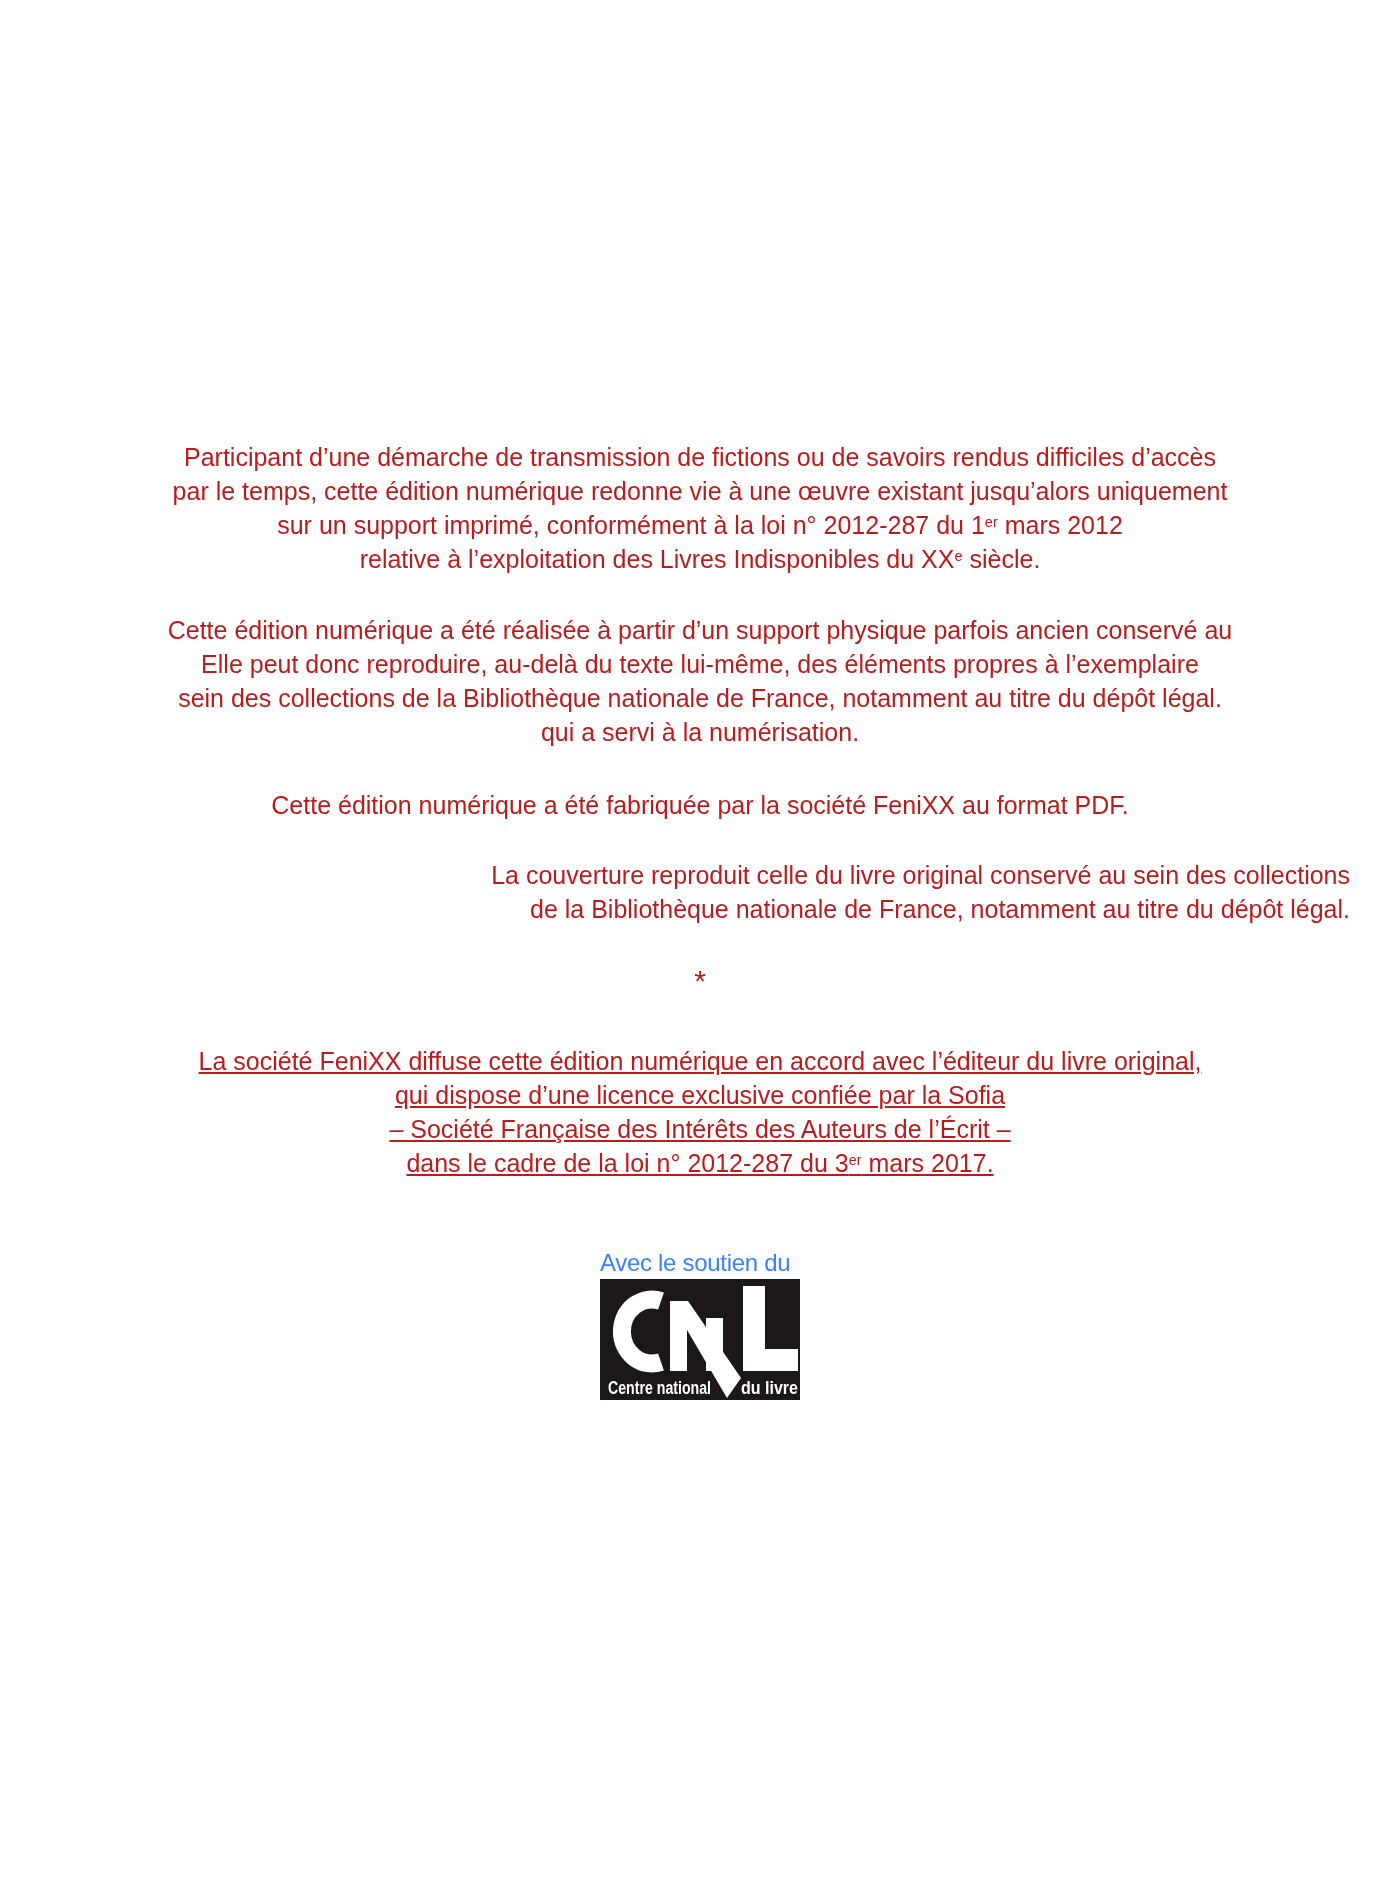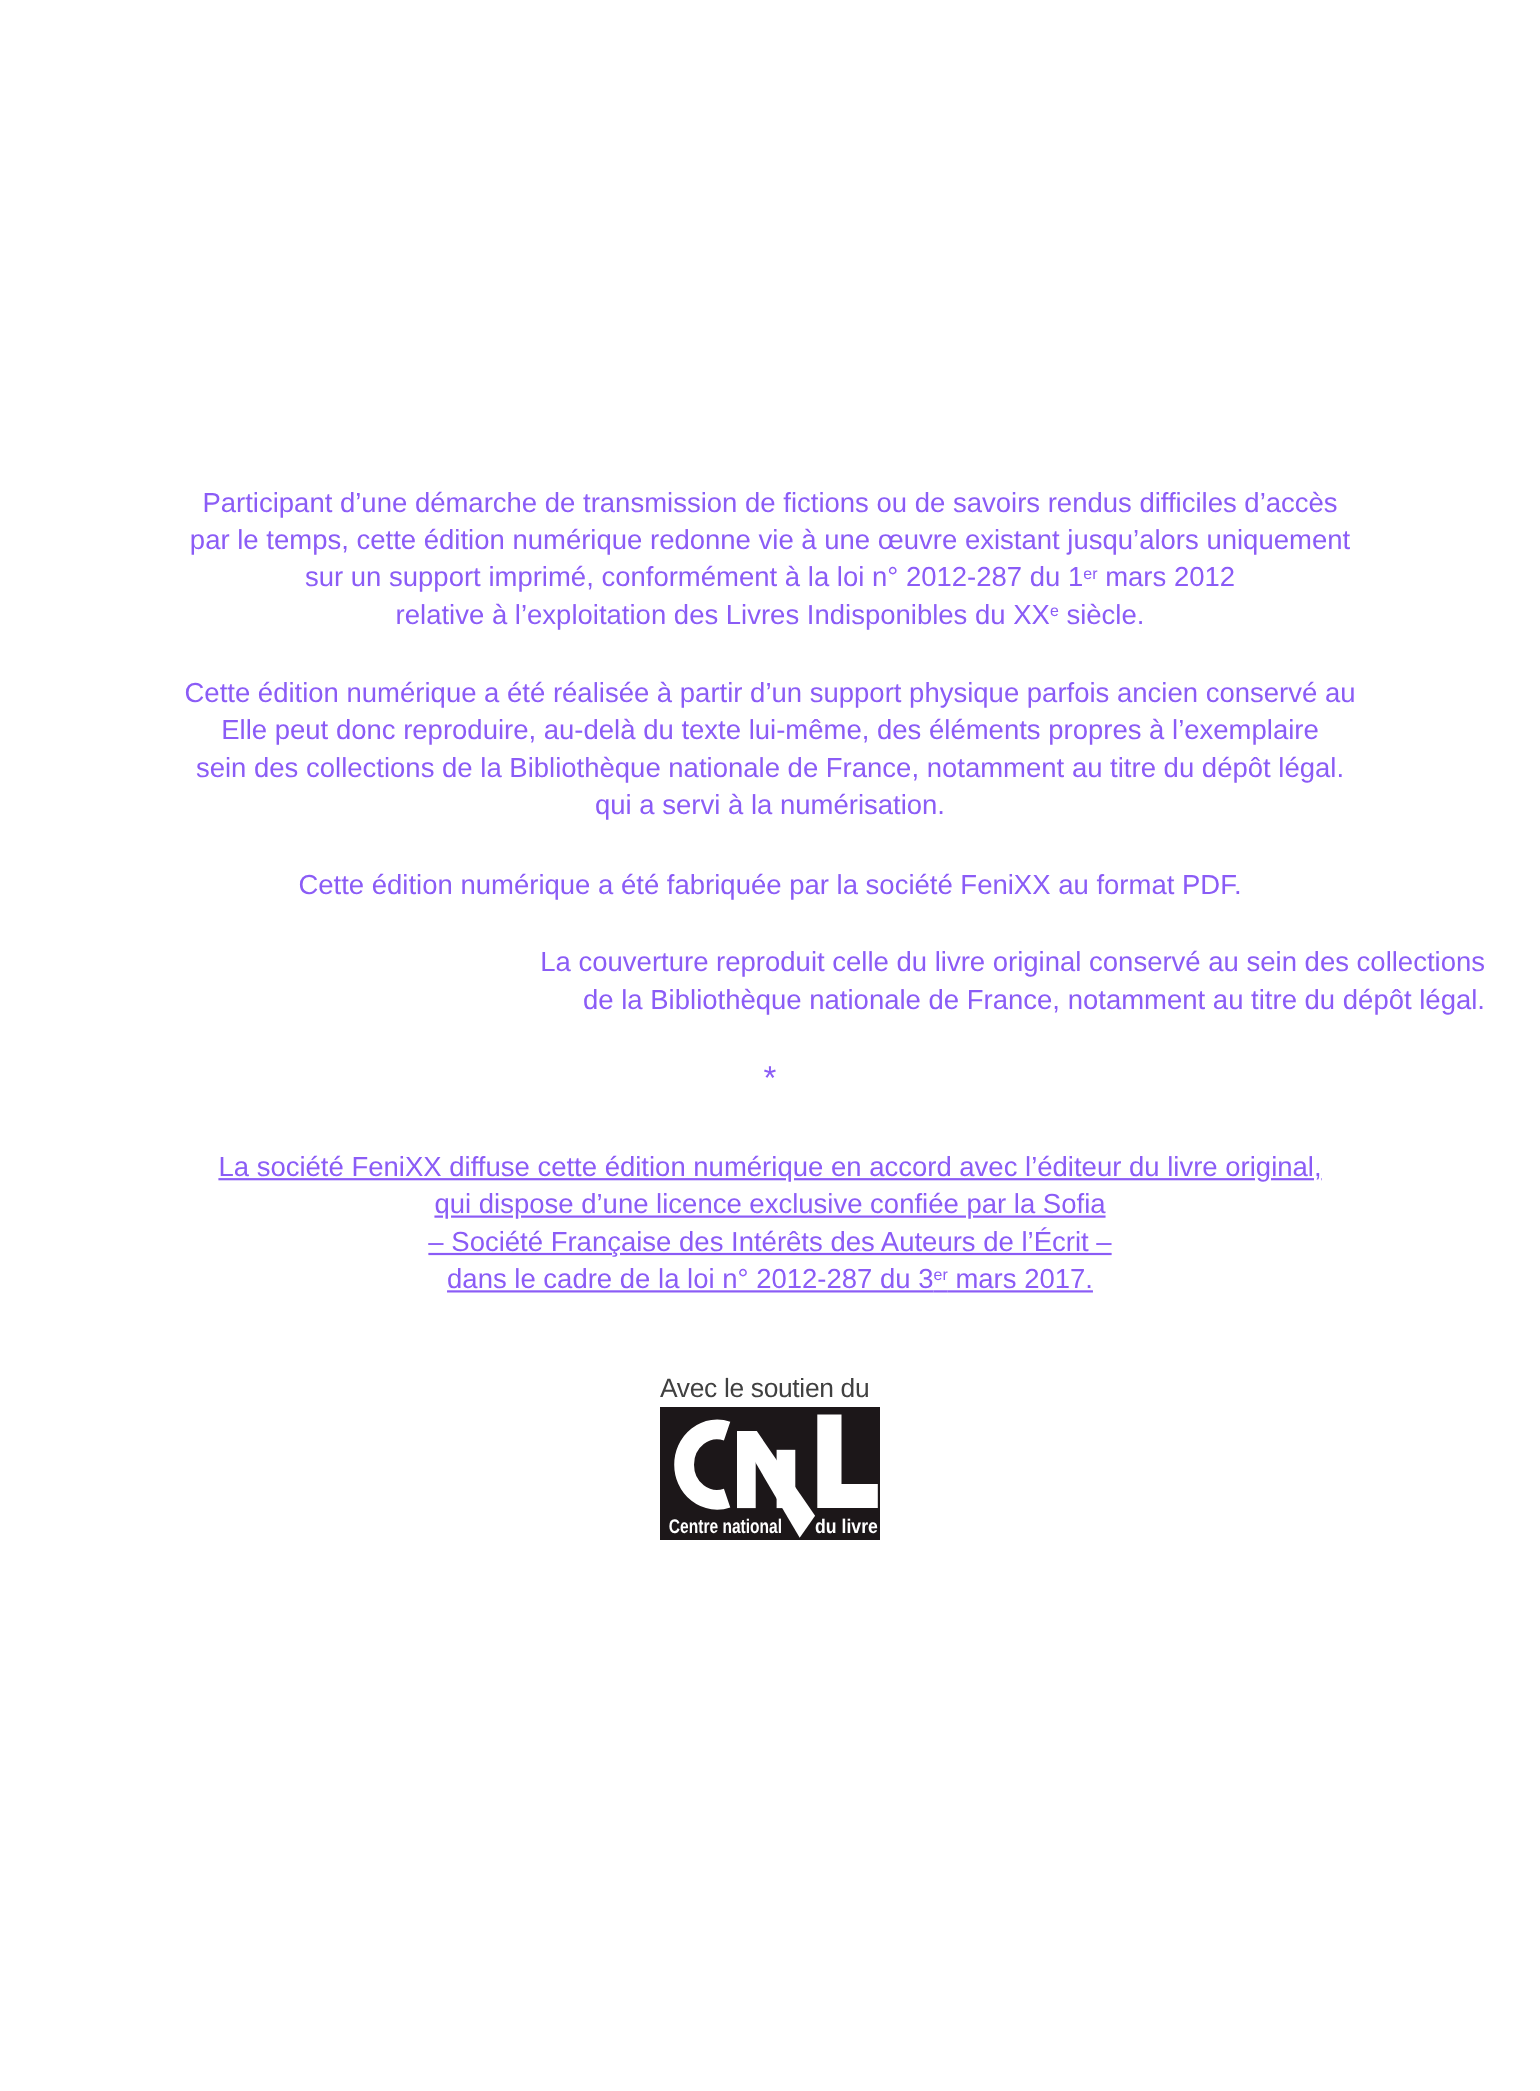--- a/index.html
+++ b/index.html
@@ -64,21 +64,21 @@
     width: 200px;
     height: 135px;
   }
   .cnl-logo svg { display: block; }
 </style>
 </head>
 <body style="background: rgb(255, 255, 255);">
 
 <div class="page">
 
-  <div class="text-block" id="paragraphs-root" style="color: #8b5cf6;">
+  <div class="text-block" id="paragraphs-root" style="color: #b91c1c;">
       <div class="para para-intro">
         <div class="line"><span>Participant d’une démarche de transmission de fictions ou de savoirs rendus difficiles d’accès</span></div>
         <div class="line"><span>par le temps, cette édition numérique redonne vie à une œuvre existant jusqu’alors uniquement</span></div>
         <div class="line"><span>sur un support imprimé, conformément à la loi n° 2012-287 du 1</span><sup>er</sup><span> mars 2012</span></div>
         <div class="line"><span>relative à l’exploitation des Livres Indisponibles du XX</span><sup>e</sup><span> siècle.</span></div>
       </div>
       <div class="para para-source">
         <div class="line"><span>Cette édition numérique a été réalisée à partir d’un support physique parfois ancien conservé au</span></div>
         <div class="line"><span>Elle peut donc reproduire, au-delà du texte lui-même, des éléments propres à l’exemplaire</span></div>
         <div class="line"><span>sein des collections de la Bibliothèque nationale de France, notamment au titre du dépôt légal.</span></div>
@@ -96,21 +96,21 @@
       </div>
       <div class="para para-diffusion">
         <div class="line"><span>La société FeniXX diffuse cette édition numérique en accord avec l’éditeur du livre original,</span></div>
         <div class="line"><span>qui dispose d’une licence exclusive confiée par la Sofia</span></div>
         <div class="line"><span>– Société Française des Intérêts des Auteurs de l’Écrit –</span></div>
         <div class="line"><span>dans le cadre de la loi n° 2012-287 du 3</span><sup>er</sup><span> mars 2017.</span></div>
       </div>
     </div>
 
   <div class="support">
-    <div class="support-caption" style="color: #404040;">Avec le soutien du</div>
+    <div class="support-caption" style="color: #3b82f6;">Avec le soutien du</div>
 
     <div class="cnl-logo">
       <svg width="200" height="121" viewBox="0 0 200 121" xmlns="http://www.w3.org/2000/svg">
         <rect x="0" y="0" width="200" height="121" fill="#1c1719"></rect>
         <g fill="#ffffff">
 
           <path d="M 61,22 A 30,32 0 1 0 61,83" fill="none" stroke="#ffffff" stroke-width="18"></path>
 
           <rect x="70" y="22" width="17" height="70"></rect>
           <rect x="106" y="39" width="17" height="53"></rect>

